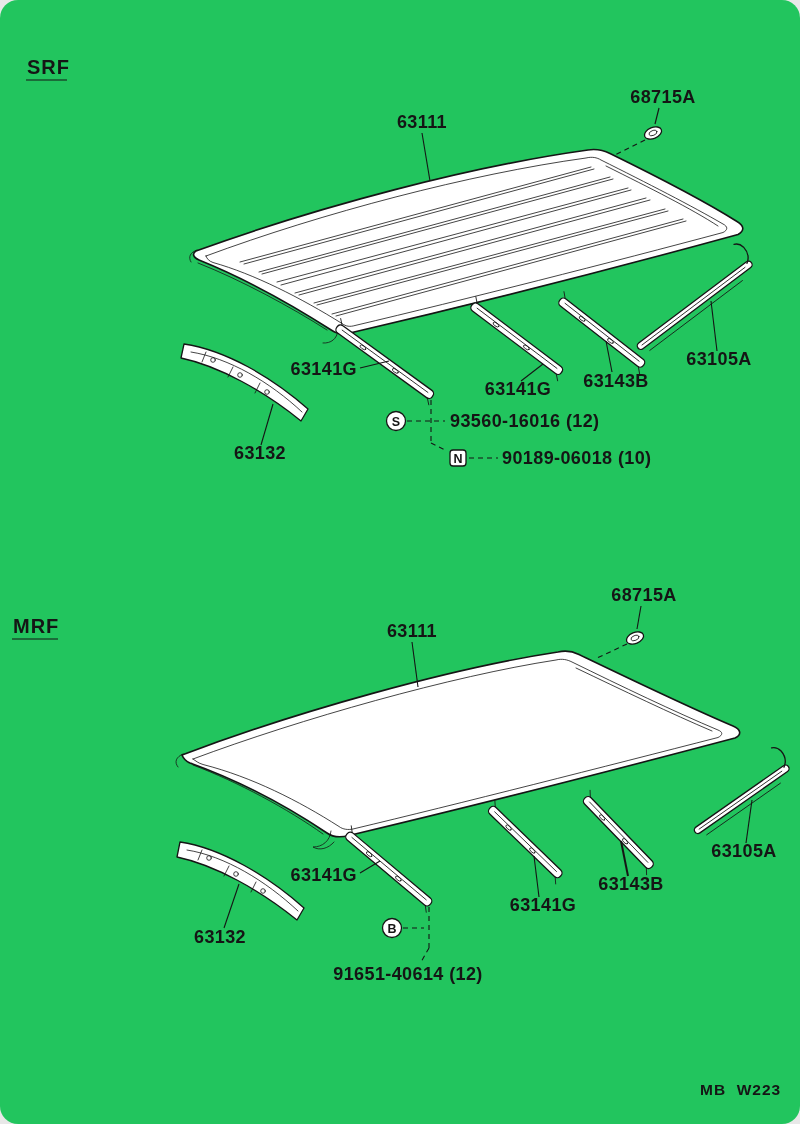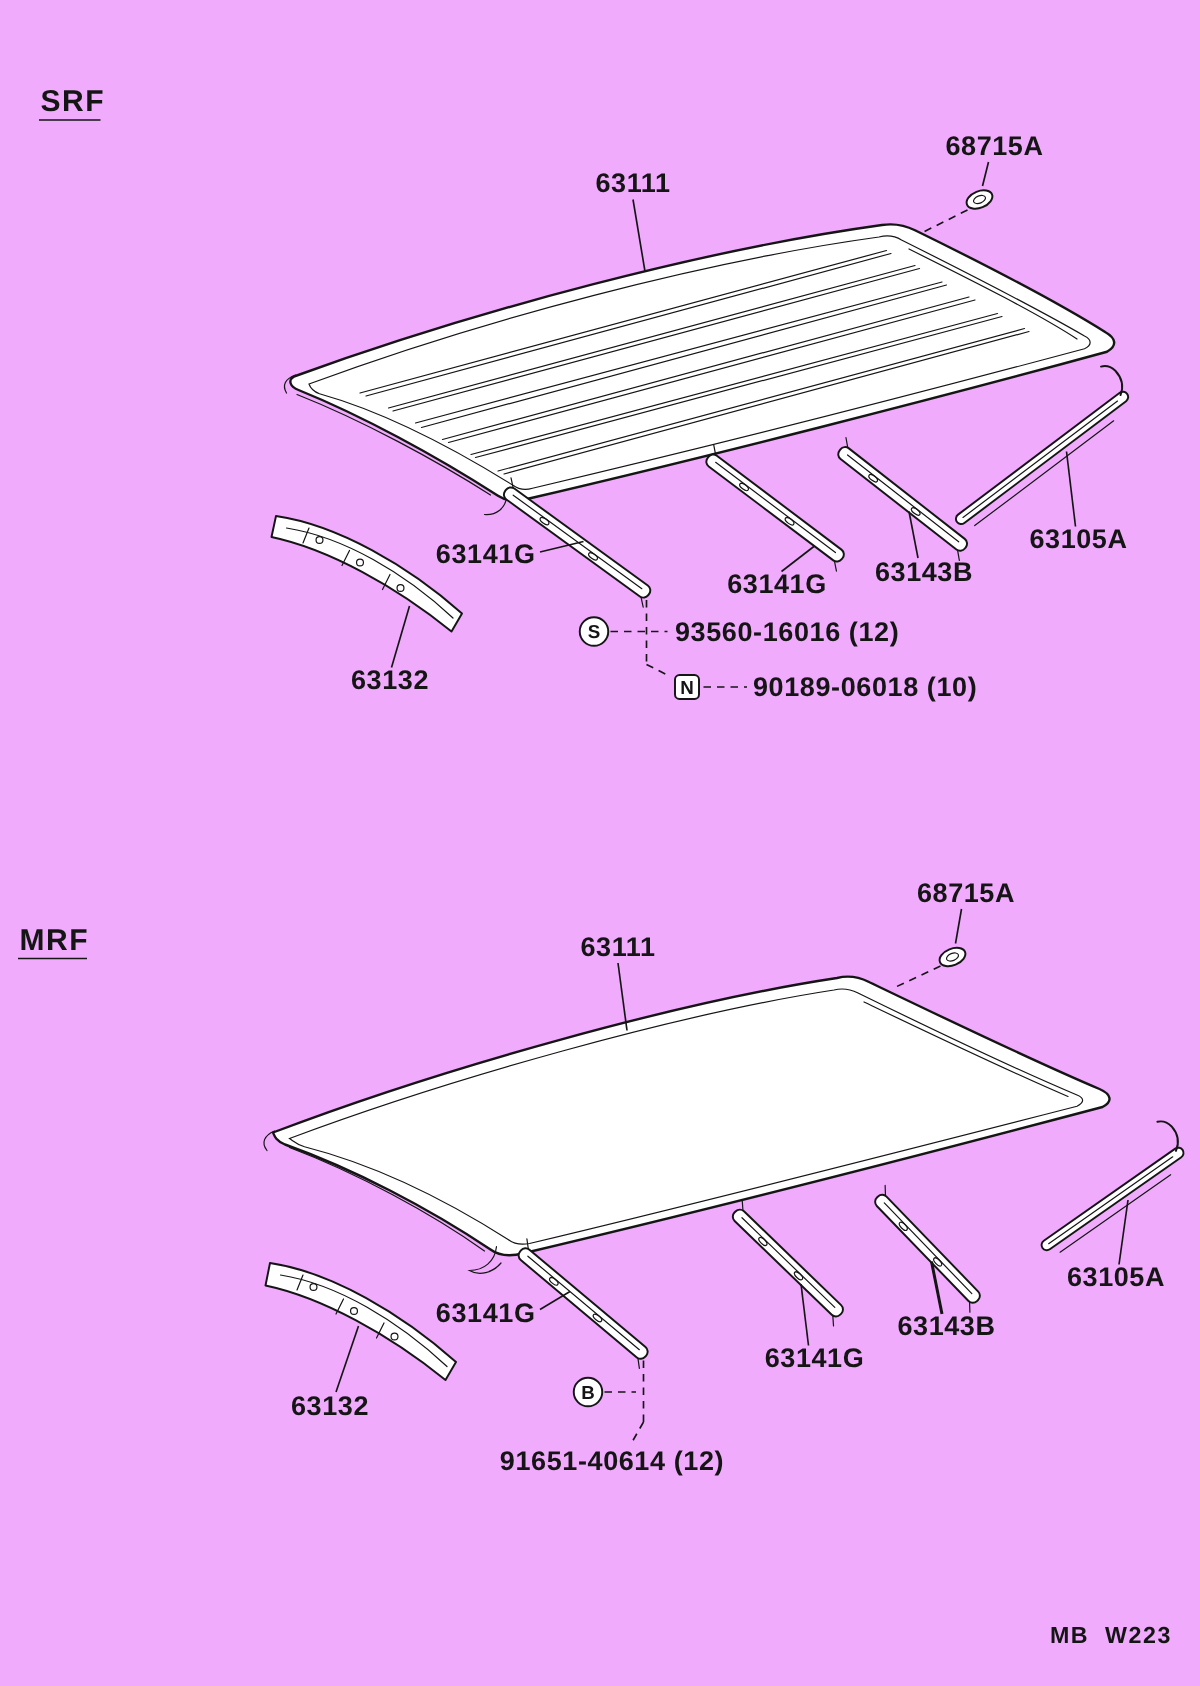--- a/index.html
+++ b/index.html
@@ -1,17 +1,17 @@
 <!DOCTYPE html>
 <html><head>
 <meta charset="utf-8">
 <style>
   html,body{margin:0;padding:0;background:#e8e8e8;}
-  .page{position:relative;width:800px;height:1124px;background:#f0abfc;overflow:hidden;
-        font-family:"Liberation Sans","DejaVu Sans",sans-serif;}
+  .page{position:relative;width:800px;height:1124px;background:#22c55e;overflow:hidden;
+        font-family:"Liberation Sans","DejaVu Sans",sans-serif;border-radius:18px;}
   svg{position:absolute;left:0;top:0;}
   text{fill:#151515;font-weight:bold;font-family:"Liberation Sans","DejaVu Sans",sans-serif;}
   .lbl{font-size:18px;letter-spacing:0.4px;}
   .sec{font-size:20px;letter-spacing:1px;}
   .sym{font-size:12.5px;}
   .foot{font-size:15.5px;letter-spacing:1px;}
   .ow{fill:#ffffff;stroke:#151515;stroke-width:1.6;stroke-linejoin:round;}
   .fw{fill:#ffffff;stroke:#151515;stroke-width:1.3;stroke-linejoin:round;}
   .ln{fill:none;stroke:#151515;stroke-width:1.3;stroke-linecap:round;stroke-linejoin:round;}
   .t{fill:none;stroke:#151515;stroke-width:0.8;stroke-linecap:round;}

